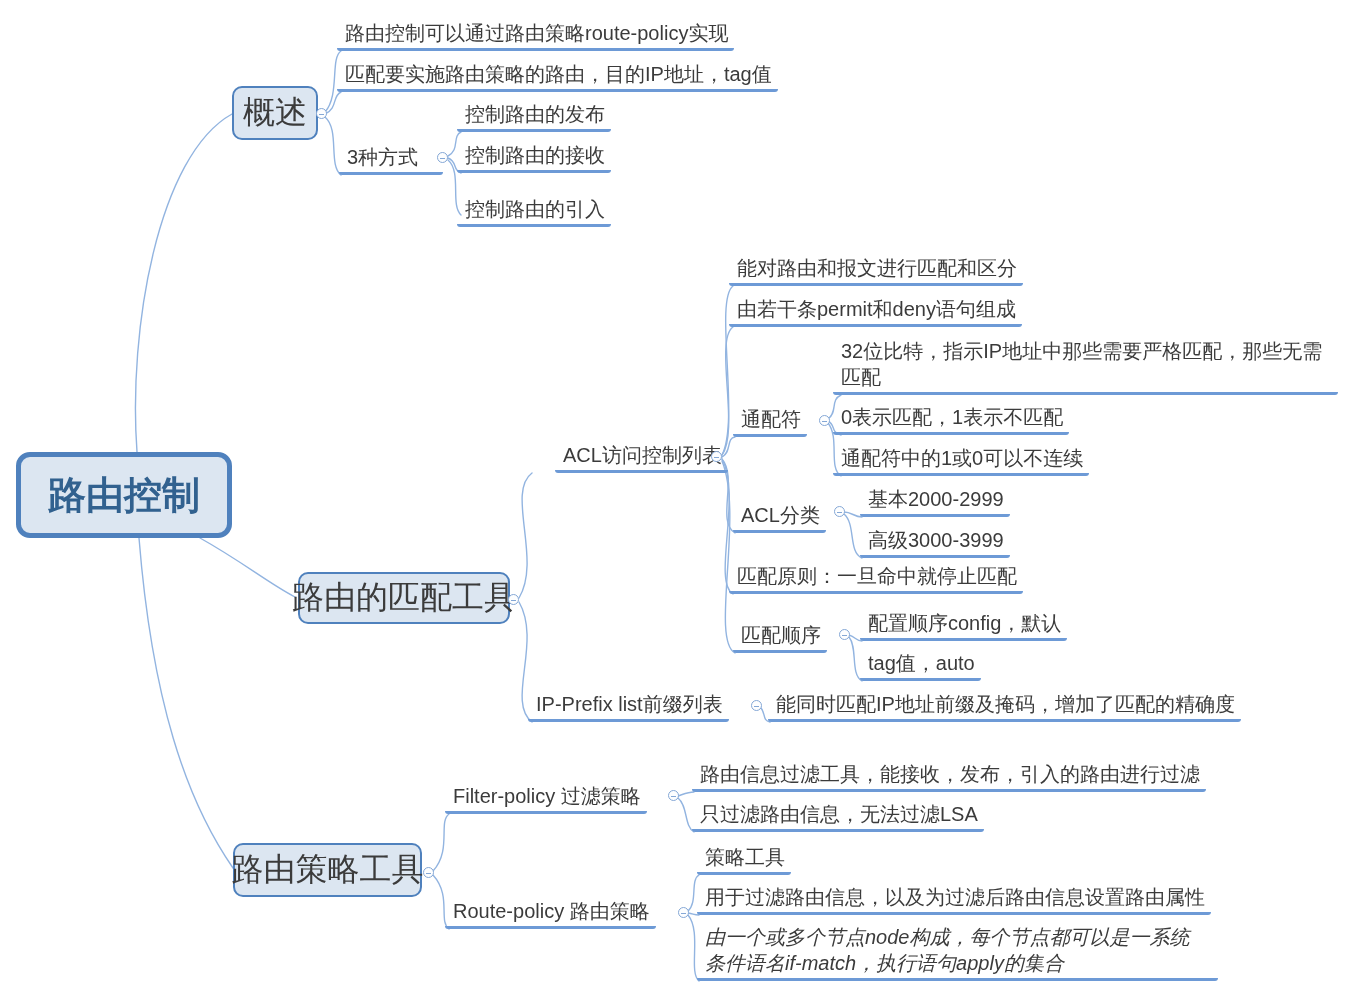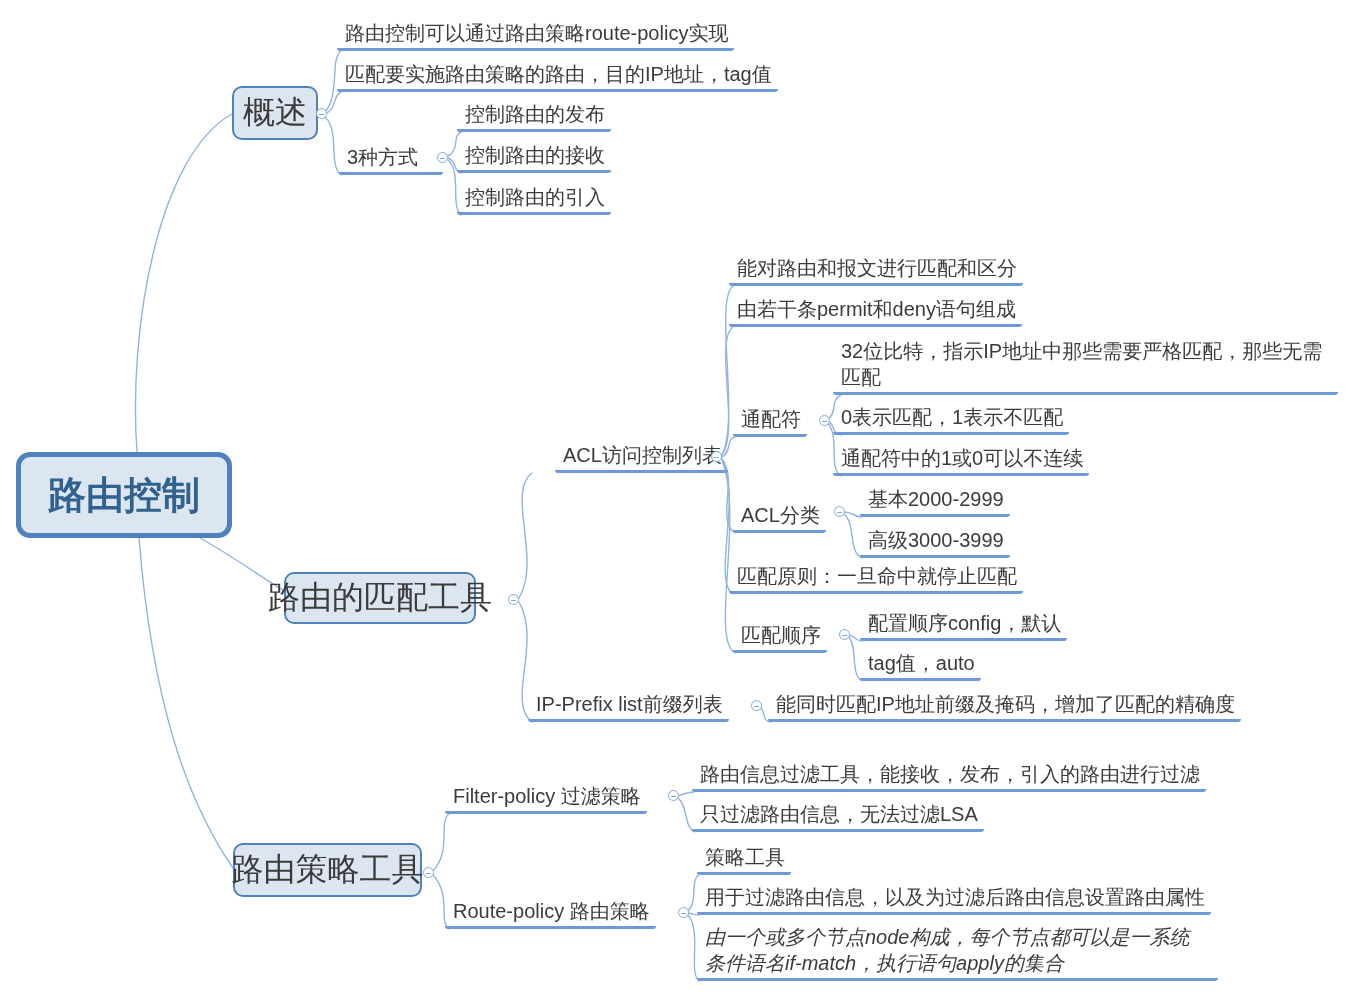--- a/index.html
+++ b/index.html
@@ -95,30 +95,30 @@
 
     <path d="M 688,911 C 698,902 690,880 699,875"></path>
     <path d="M 688,913 C 694,914 694,915 699,915"></path>
     <path d="M 688,915 C 702,932 688,972 699,981"></path>
   </svg>
 
   <div class="node root" style="left:16px;top:452px;width:216px;height:86px;">路由控制</div>
 
   <div class="node" style="left:232px;top:86px;width:86px;height:54px;">概述</div>
 
-  <div class="node" style="left:284px;top:572px;width:192px;height:52px;">路由的匹配工具</div>
+  <div class="node" style="left:298px;top:572px;width:212px;height:52px;">路由的匹配工具</div>
 
   <div class="node" style="left:233px;top:843px;width:189px;height:54px;">路由策略工具</div>
 
   <div class="topic" style="left:337px;top:20px;">路由控制可以通过路由策略route-policy实现</div>
   <div class="topic" style="left:337px;top:61px;">匹配要实施路由策略的路由，目的IP地址，tag值</div>
   <div class="topic" style="left:339px;top:144px;min-width:104px;">3种方式</div>
   <div class="topic" style="left:457px;top:101px;">控制路由的发布</div>
   <div class="topic" style="left:457px;top:142px;">控制路由的接收</div>
-  <div class="topic" style="left:457px;top:184px;">控制路由的引入</div>
+  <div class="topic" style="left:457px;top:196px;">控制路由的引入</div>
 
   <div class="topic" style="left:528px;top:442px;margin-left:27px;">ACL访问控制列表</div>
   <div class="topic" style="left:729px;top:255px;">能对路由和报文进行匹配和区分</div>
   <div class="topic" style="left:729px;top:296px;">由若干条permit和deny语句组成</div>
   <div class="topic" style="left:733px;top:406px;">通配符</div>
   <div class="topic w-wide1" style="left:833px;top:338px;">32位比特，指示IP地址中那些需要严格匹配，那些无需
 匹配</div>
   <div class="topic" style="left:833px;top:404px;">0表示匹配，1表示不匹配</div>
   <div class="topic" style="left:833px;top:445px;">通配符中的1或0可以不连续</div>
   <div class="topic" style="left:733px;top:502px;">ACL分类</div>

